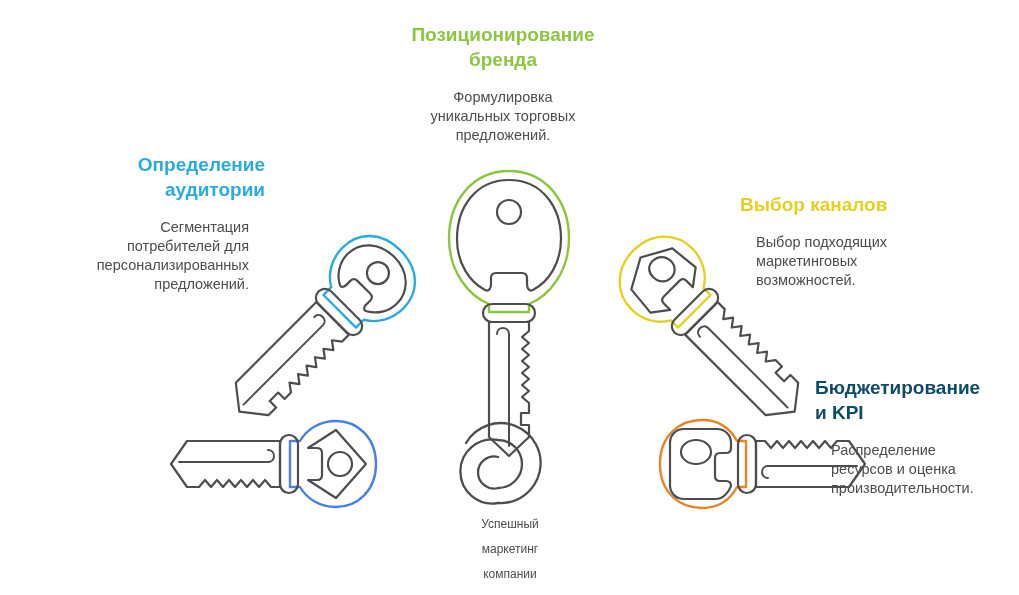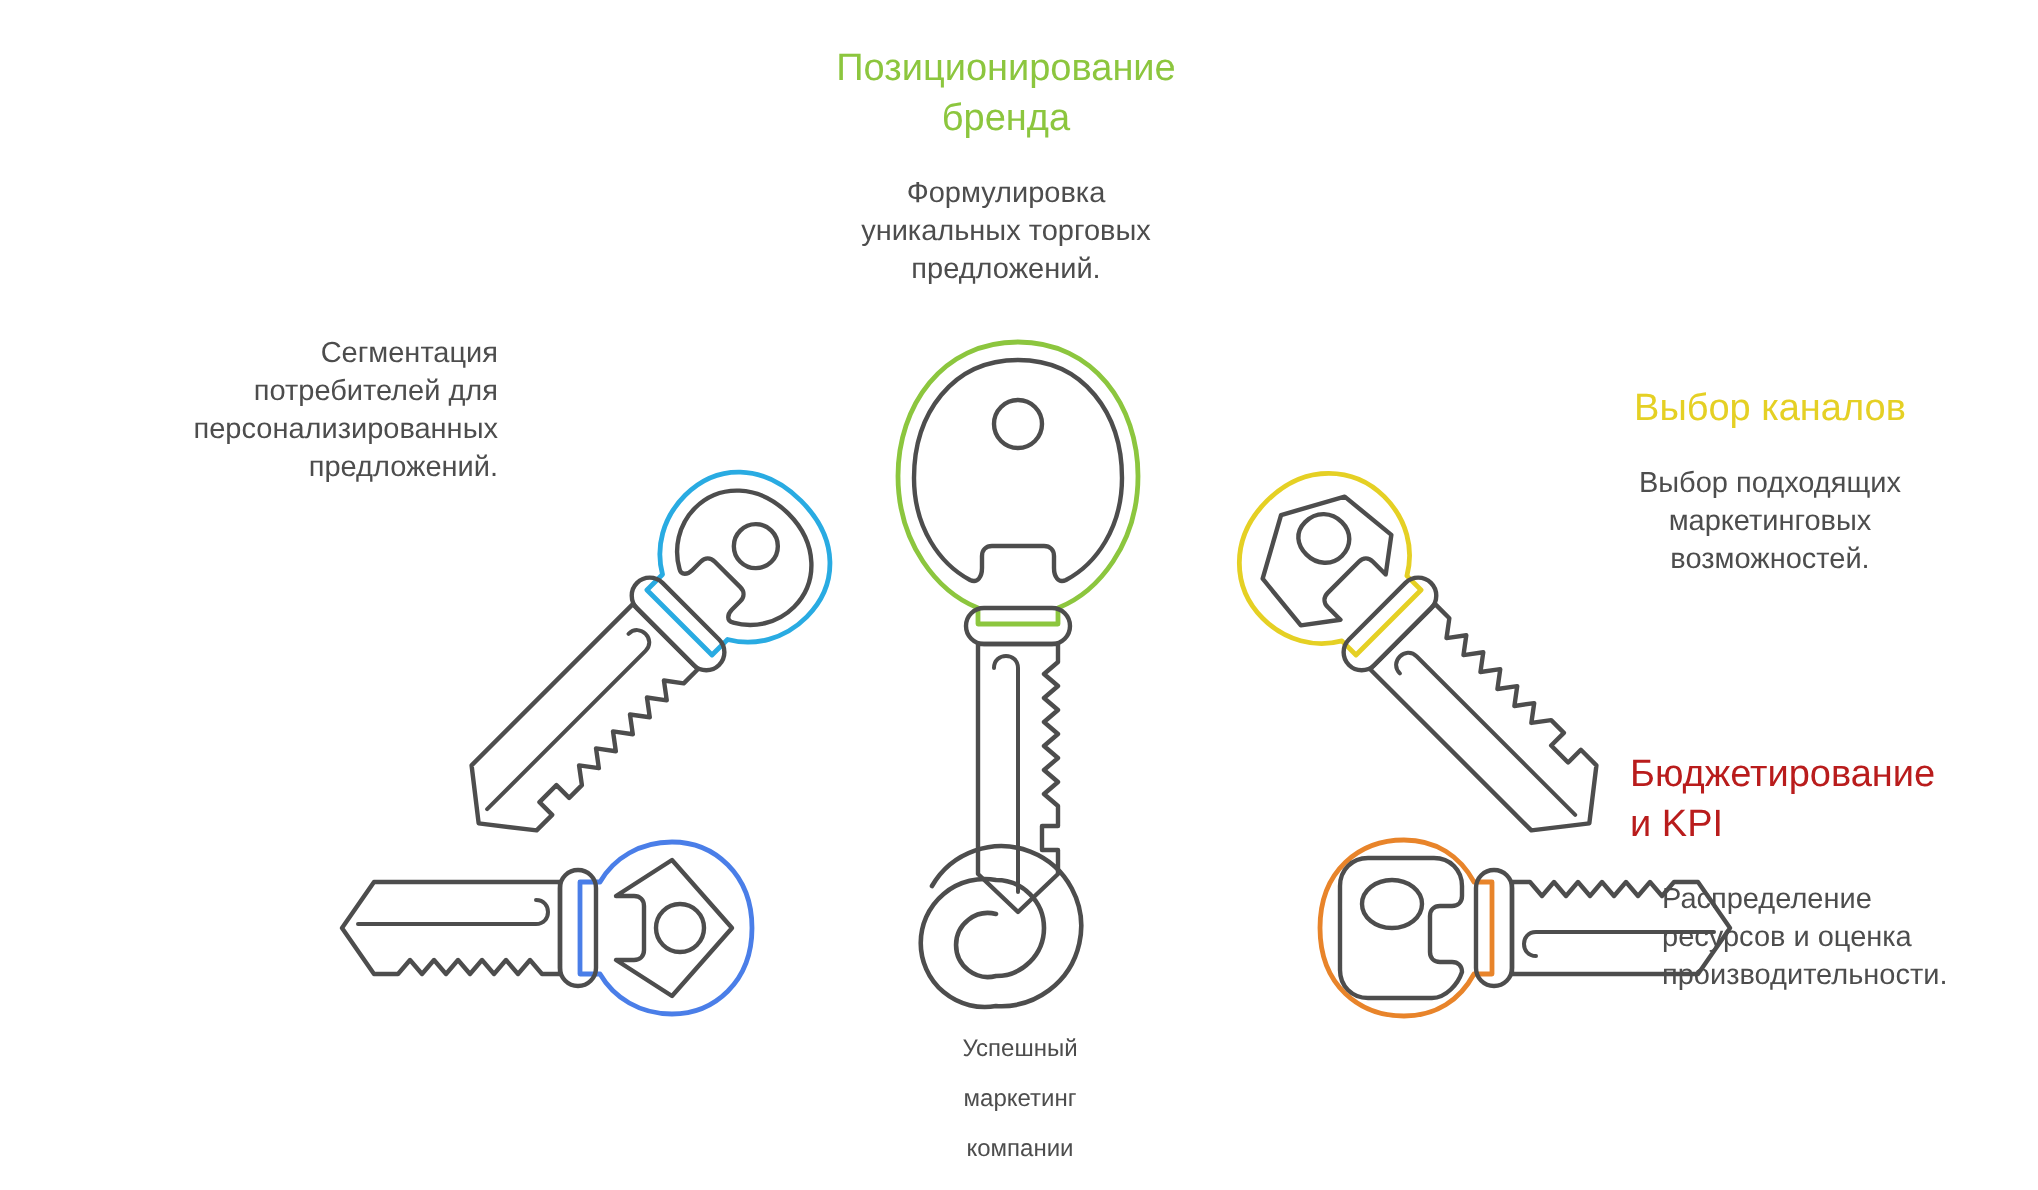--- a/index.html
+++ b/index.html
@@ -25,39 +25,39 @@
     width: 1019px;
     height: 595px;
     pointer-events: none;
   }
   .label-block {
     position: absolute;
   }
   .label-title {
     font-size: 19px;
     line-height: 25px;
-    font-weight: normal;
+    font-weight: bold;
     margin: 0 0 10px 0;
     white-space: pre-line;
   }
   .label-desc {
     font-size: 14.5px;
     line-height: 19px;
     color: #4d4d4d;
     margin: 16px;
     white-space: pre-line;
   }
   .align-right { text-align: right; }
   .align-left  { text-align: left; }
   .align-center{ text-align: center; }
 
   
   #lbl-positioning { left: 368px; top: 22px;  width: 270px; }
   #lbl-audience    { left: 80px;  top: 152px; width: 185px; }
-  #lbl-channels    { left: 780px; top: 192px; width: 210px; text-align: center; }
+  #lbl-channels    { left: 740px; top: 192px; width: 210px; }
   #lbl-market      { left: 15px;  top: 363px; width: 180px; }
   #lbl-budget      { left: 815px; top: 375px; width: 200px; }
 
   #center-caption {
     position: absolute;
     left: 410px;
     top: 512px;
     width: 200px;
     text-align: center;
     font-size: 12px;
@@ -214,38 +214,40 @@
 
   <div class="label-block align-center" id="lbl-positioning">
     <div class="label-title" style="color:#8CC63E;">Позиционирование
 бренда</div>
     <div class="label-desc">Формулировка
 уникальных торговых
 предложений.</div>
   </div>
 
   <div class="label-block align-right" id="lbl-audience">
+    <div class="label-title" style="color:#29ABE2;">Определение
+аудитории</div>
     <div class="label-desc">Сегментация
 потребителей для
 персонализированных
 предложений.</div>
   </div>
 
   <div class="label-block align-left" id="lbl-channels">
     <div class="label-title" style="color:#E5D024;">Выбор каналов</div>
     <div class="label-desc">Выбор подходящих
 маркетинговых
 возможностей.</div>
   </div>
 
   <div class="label-block align-right" id="lbl-market">
   </div>
 
   <div class="label-block align-left" id="lbl-budget">
-    <div class="label-title" style="color:#b91c1c;">Бюджетирование
+    <div class="label-title" style="color:#0c4a6e;">Бюджетирование
 и KPI</div>
     <div class="label-desc">Распределение
 ресурсов и оценка
 производительности.</div>
   </div>
 
   <div id="center-caption">Успешный
 маркетинг
 компании</div>
 

